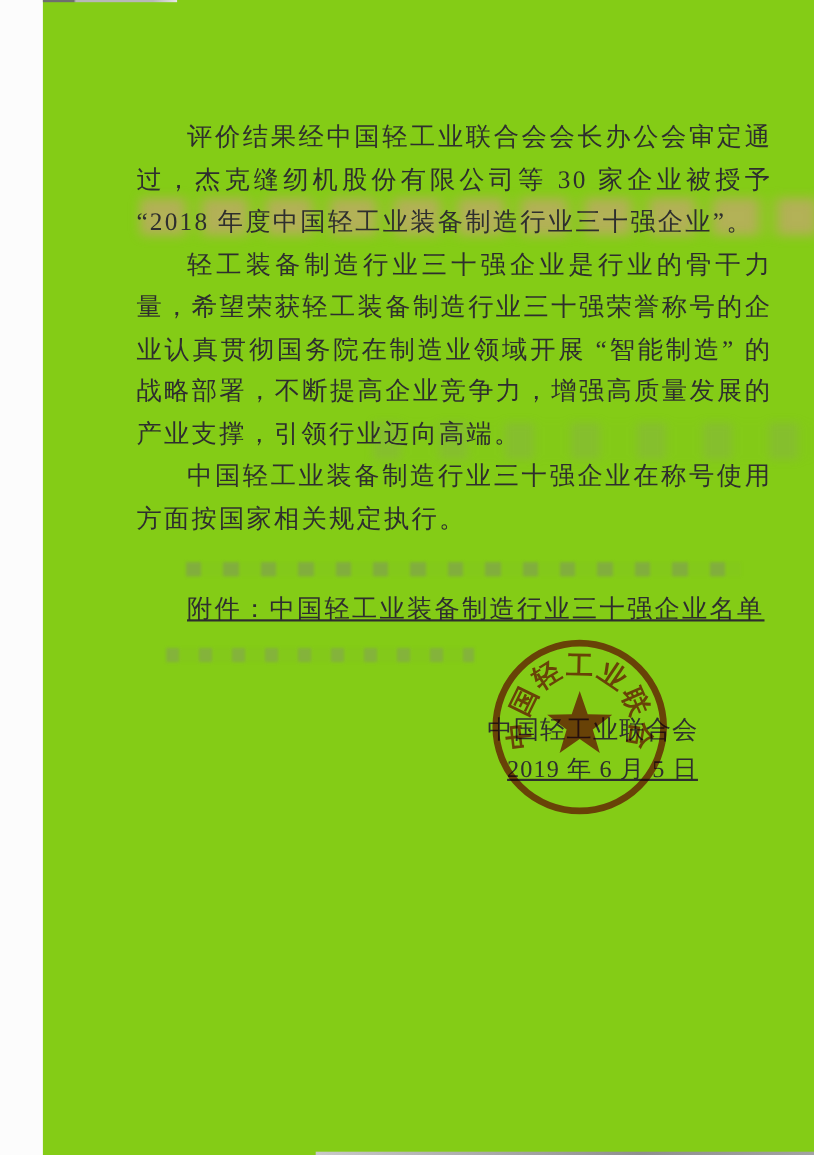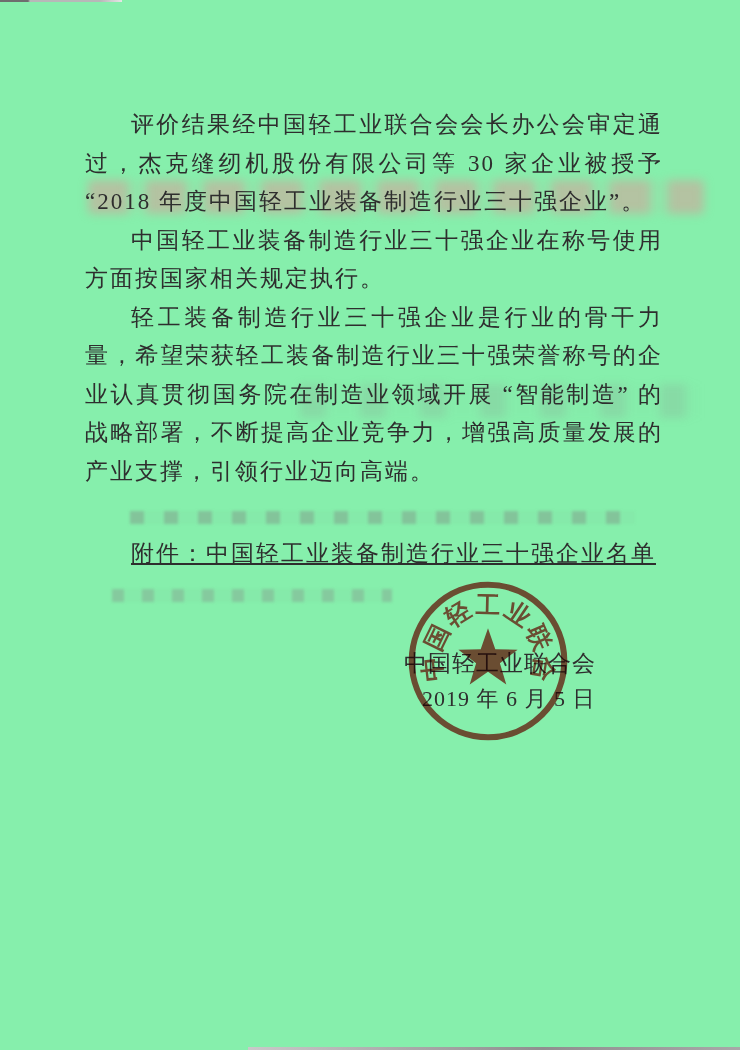--- a/index.html
+++ b/index.html
@@ -3,21 +3,21 @@
 <meta charset="utf-8">
 <style>
   html, body { margin: 0; padding: 0; }
   body {
     width: 740px; height: 1050px;
     background: #fcfcfc;
     position: relative;
     overflow: hidden;
     font-family: "Liberation Serif", serif;
   }
-  .page { position: absolute; inset: 0; background: #86efac; }
+  .page { position: absolute; inset: 0; background: #84cc16; margin-left: 39px; }
 
   
   .text-block {
     position: absolute;
     left: 85px; top: 106px; width: 578px;
     color: #2e2e2e;
     font-size: 23px;
     line-height: 38.5px;
     letter-spacing: 2px;
   }
@@ -29,21 +29,21 @@
   }
   .attachment { margin-top: 44px !important; text-align: left !important; text-decoration: underline; }
 
   
   .sig-org {
     position: absolute; left: 404px; top: 648px;
     font-size: 23px; letter-spacing: 1px; color: #2e2e2e; white-space: nowrap;
   }
   .sig-date {
     position: absolute; left: 422px; top: 684px;
-    font-size: 22px; letter-spacing: 1px; color: #2e2e2e; white-space: nowrap;
+    font-size: 22px; letter-spacing: 1px; color: #2e2e2e; white-space: nowrap; text-decoration: underline;
   }
 
   
   .seal {
     position: absolute; left: 406px; top: 579px;
     width: 164px; height: 164px;
     mix-blend-mode: multiply;
     opacity: 0.88;
   }
 
@@ -93,22 +93,22 @@
 
   <div class="edge-top"></div>
   <div class="bleed-pink"></div>
   <div class="bleed-gray-3"></div>
   <div class="bleed-gray-1"></div>
   <div class="bleed-gray-2"></div>
   <div class="edge-bottom"></div>
 
   <div class="text-block">
     <p>评价结果经中国轻工业联合会会长办公会审定通过，杰克缝纫机股份有限公司等 30 家企业被授予 “2018 年度中国轻工业装备制造行业三十强企业”。</p>
+    <p>轻工装备制造行业三十强企业是行业的骨干力量，希望荣获轻工装备制造行业三十强荣誉称号的企业认真贯彻国务院在制造业领域开展 “智能制造” 的战略部署，不断提高企业竞争力，增强高质量发展的产业支撑，引领行业迈向高端。</p>
     <p>中国轻工业装备制造行业三十强企业在称号使用方面按国家相关规定执行。</p>
-    <p>轻工装备制造行业三十强企业是行业的骨干力量，希望荣获轻工装备制造行业三十强荣誉称号的企业认真贯彻国务院在制造业领域开展 “智能制造” 的战略部署，不断提高企业竞争力，增强高质量发展的产业支撑，引领行业迈向高端。</p>
     <p class="attachment">附件：中国轻工业装备制造行业三十强企业名单</p>
   </div>
 
   <div class="sig-org">中国轻工业联合会</div>
   <div class="sig-date">2019 年 6 月 5 日</div>
 
   <svg class="seal" viewBox="0 0 200 200">
     <circle cx="100" cy="100" r="93" fill="none" stroke-width="7.5" stroke="#c23a30"></circle>
     <polygon points="100,60 108.9,85.7 136.1,86.3 114.5,102.7 122.3,128.7 100,113.2 77.7,128.7 85.5,102.7 63.9,86.3 91.1,85.7" fill="#c23a30"></polygon>
     <defs>

